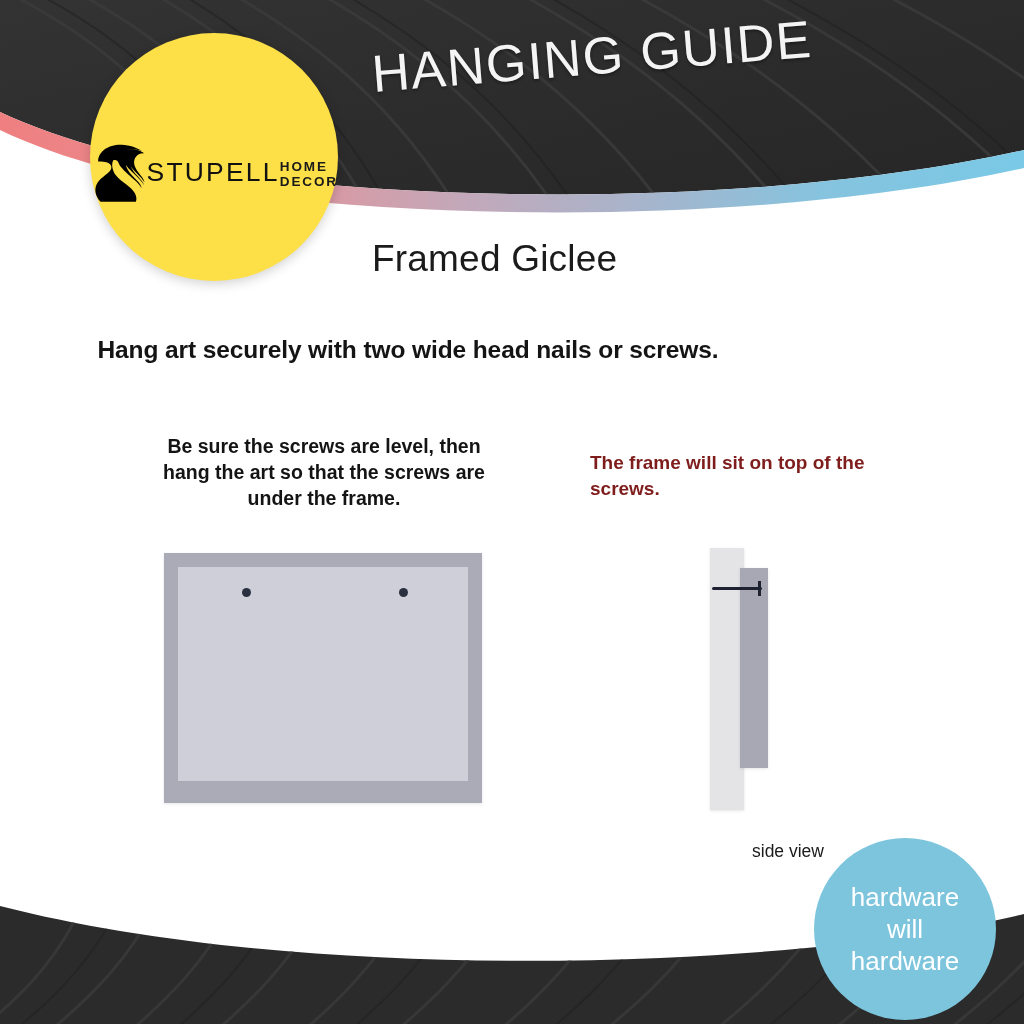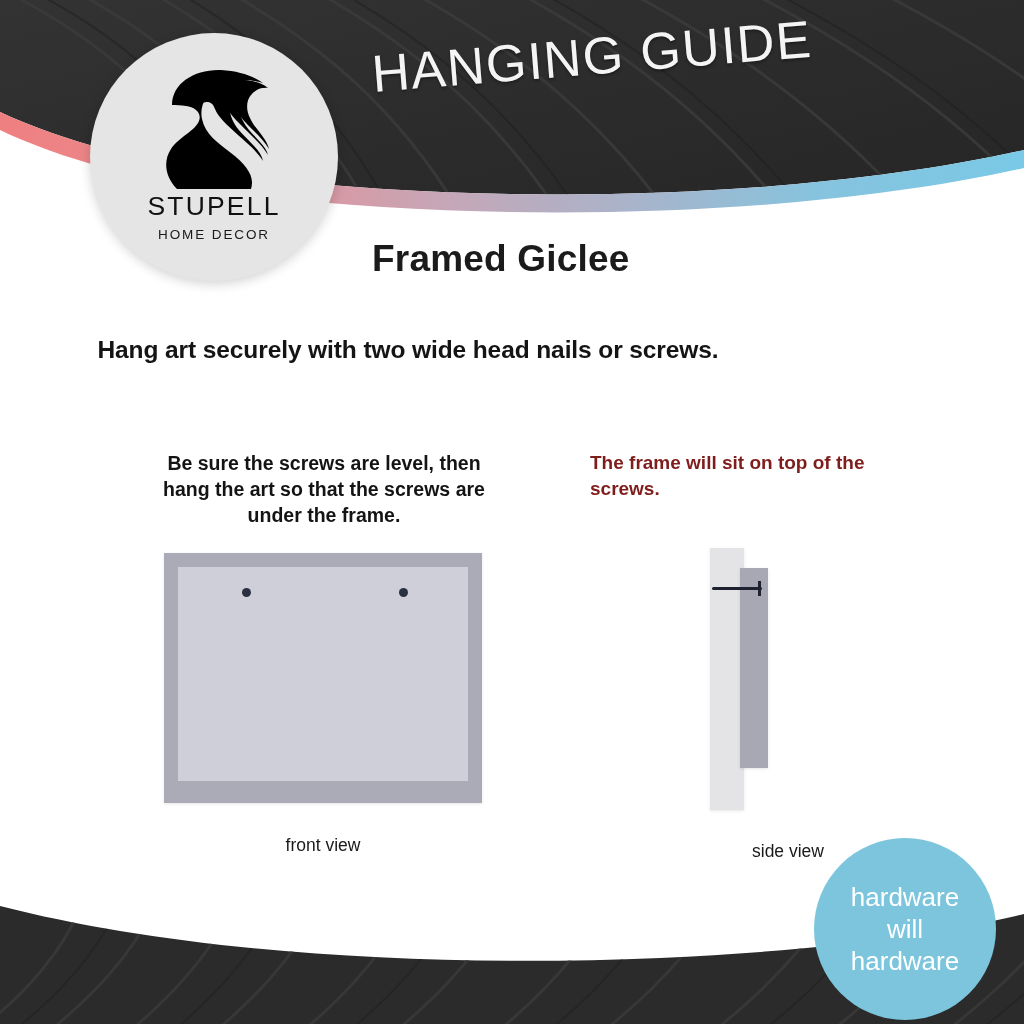--- a/index.html
+++ b/index.html
@@ -39,43 +39,42 @@
     width: 1024px; height: 140px;
     overflow: hidden;
   }
 
   
   .logo-badge {
     position: absolute;
     left: 90px; top: 33px;
     width: 248px; height: 248px;
     border-radius: 50%;
-    background: #e5e5e5;
+    background: #fde047;
     box-shadow: 0 3px 12px rgba(0,0,0,0.18);
     display: flex;
-    flex-direction: column;
     align-items: center;
     justify-content: flex-start;
     padding-top: 28px;
     box-sizing: border-box;
   }
   .logo-mark { width: 118px; height: 128px; display:block; }
   .logo-name {
     font-size: 26.5px;
     letter-spacing: 2.2px;
     color: #111111;
     margin-top: 2px;
     font-weight: 400;
   }
   .logo-sub {
     font-size: 13.5px;
     letter-spacing: 1.9px;
     color: #1a1a1a;
     margin-top: 5px;
-    font-weight: 400;
+    font-weight: 700;
   }
 
   
   .header-title {
     position: absolute;
     left: 372px; top: 44px;
     font-size: 52px;
     font-weight: 400;
     color: #f4f4f4;
     letter-spacing: 1.5px;
@@ -84,39 +83,39 @@
     text-shadow: 0 2px 3px rgba(0,0,0,0.35);
     white-space: nowrap;
   }
 
   
   .product-title {
     position: absolute;
     left: 372px; top: 238px;
     font-size: 37px;
     color: #1b1b1b;
-    font-weight: 700;
+    font-weight: 400;
     letter-spacing: 0.2px;
     white-space: nowrap;
   }
   .intro-line {
     position: absolute;
     left: 0; top: 336px;
     width: 816px;
     text-align: center;
     font-size: 24.5px;
     font-weight: 600;
     color: #141414;
     letter-spacing: -0.1px;
   }
 
   
   .caption-left {
     position: absolute;
-    left: 160px; top: 450px;
+    left: 160px; top: 433px;
     width: 328px;
     text-align: center;
     font-size: 19.5px;
     line-height: 26px;
     font-weight: 600;
     color: #141414;
   }
   .caption-right {
     position: absolute;
     left: 590px; top: 450px;
@@ -295,21 +294,20 @@
   <div class="caption-left">Be sure the screws are level, then hang the art so that the screws are under the frame.</div>
 
   <div class="caption-right">The frame will sit on top of the screws.</div>
 
   <div class="front-view">
     <div class="front-view-inner">
       <div class="screw-dot left"></div>
       <div class="screw-dot right"></div>
     </div>
   </div>
-  <div class="view-label front">front view</div>
 
   <div class="side-view">
     <div class="side-wall"></div>
     <div class="side-frame"></div>
     <div class="side-nail-shaft"></div>
     <div class="side-nail-head"></div>
   </div>
   <div class="view-label side">side view</div>
 
   <div class="bottom-band-wrap">

